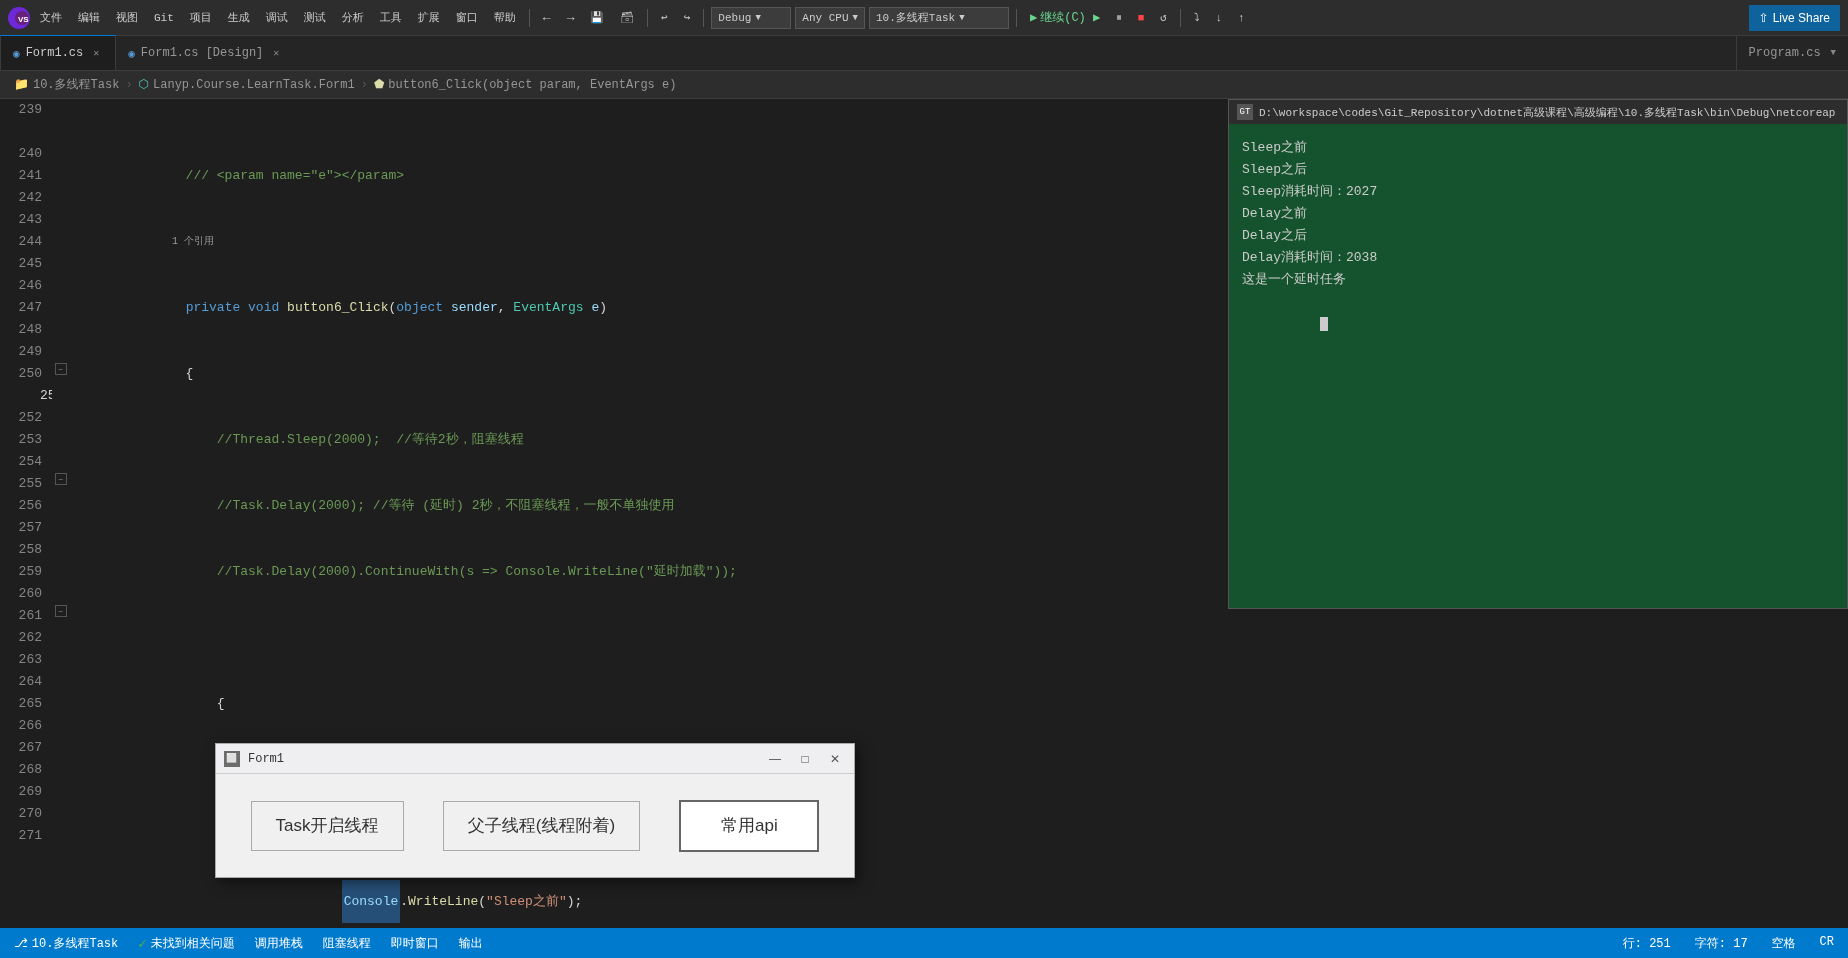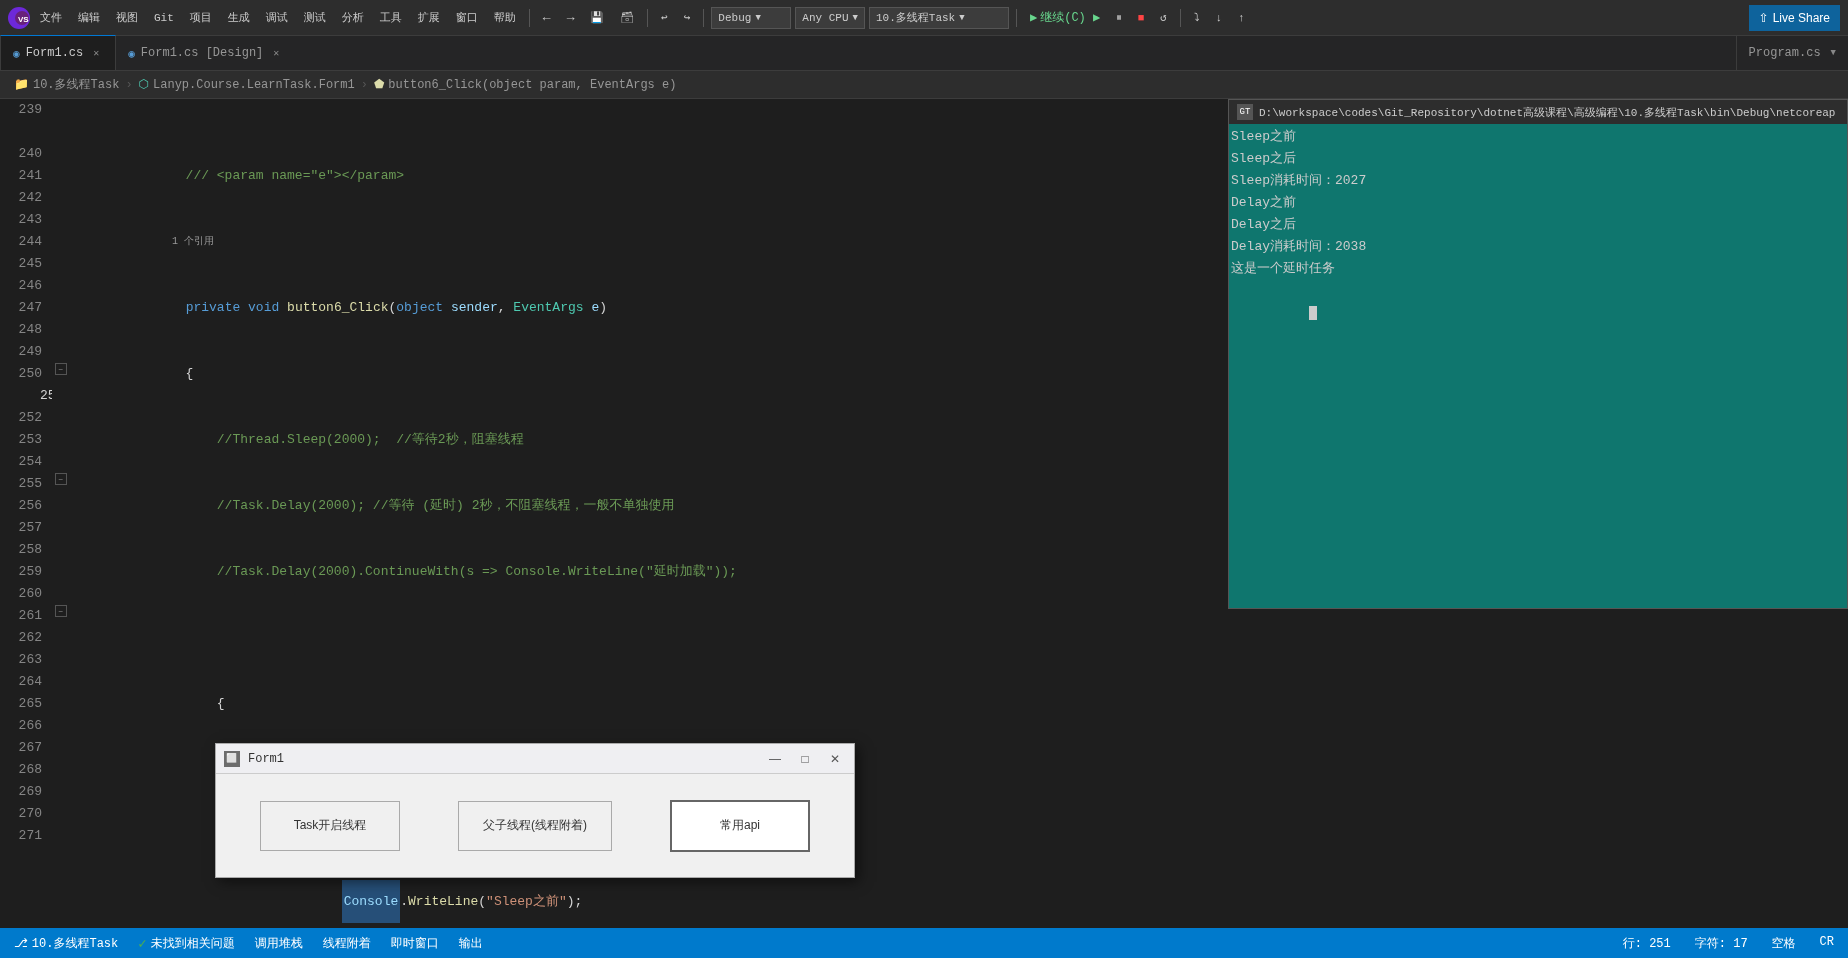--- a/index.html
+++ b/index.html
@@ -214,25 +214,25 @@
     }
     .console-titlebar-text {
       flex: 1;
       overflow: hidden;
       text-overflow: ellipsis;
       white-space: nowrap;
       font-size: 11px;
       color: #ccc;
     }
     .console-body {
-      padding: 2px;
+      padding: 13px;
       font-size: 13px;
       color: #cccccc;
       line-height: 22px;
-      background: #0f766e;
+      background: #14532d;
       height: calc(100% - 24px);
       overflow: hidden;
     }
     .console-line { color: #cccccc; line-height: 22px; white-space: pre; }
     .cursor-block {
       display: inline-block;
       width: 8px; height: 14px;
       background: #ccc;
       vertical-align: middle;
     }
@@ -280,21 +280,21 @@
       justify-content: space-around;
       height: calc(100% - 30px);
       padding: 10px 20px;
       gap: 10px;
     }
     .form-button {
       padding: 24px 24px;
       background: #f0f0f0;
       border: 1px solid #aaa;
       color: #333;
-      font-size: 12px;
+      font-size: 17px;
       cursor: pointer;
       min-width: 140px;
       height: 36px;
       display: flex; align-items: center; justify-content: center;
     }
     .form-button.active {
       background: white;
       border: 2px solid #666;
     }
 
@@ -608,21 +608,21 @@
     <span>10.多线程Task</span>
   </div>
   <div class="status-item">
     <span class="status-dot">✓</span>
     <span>未找到相关问题</span>
   </div>
   <div class="status-item">
     <span>调用堆栈</span>
   </div>
   <div class="status-item">
-    <span>线程附着</span>
+    <span>阻塞线程</span>
   </div>
   <div class="status-item">
     <span>即时窗口</span>
   </div>
   <div class="status-item">
     <span>输出</span>
   </div>
   <div class="status-right">
     <div class="status-item">
       <span>行: 251</span>

